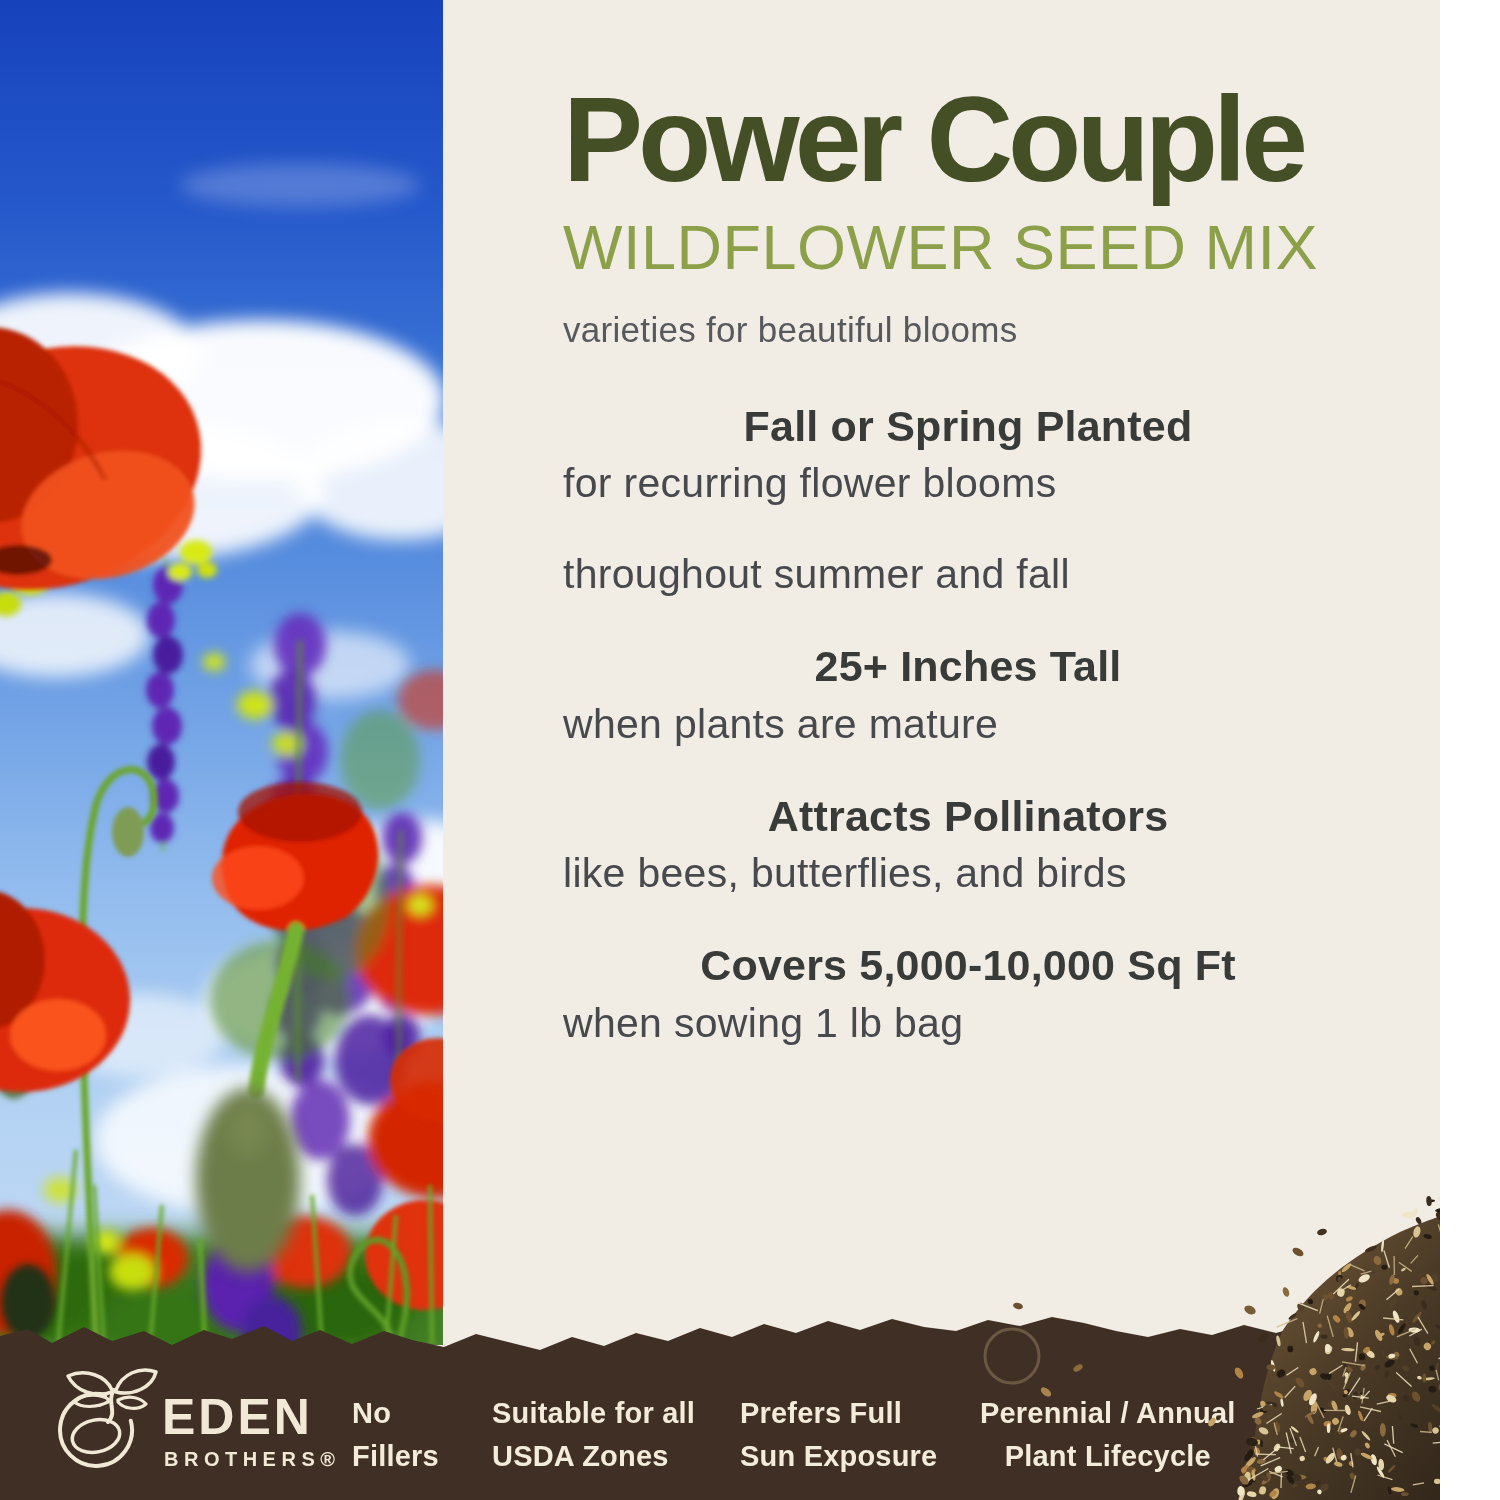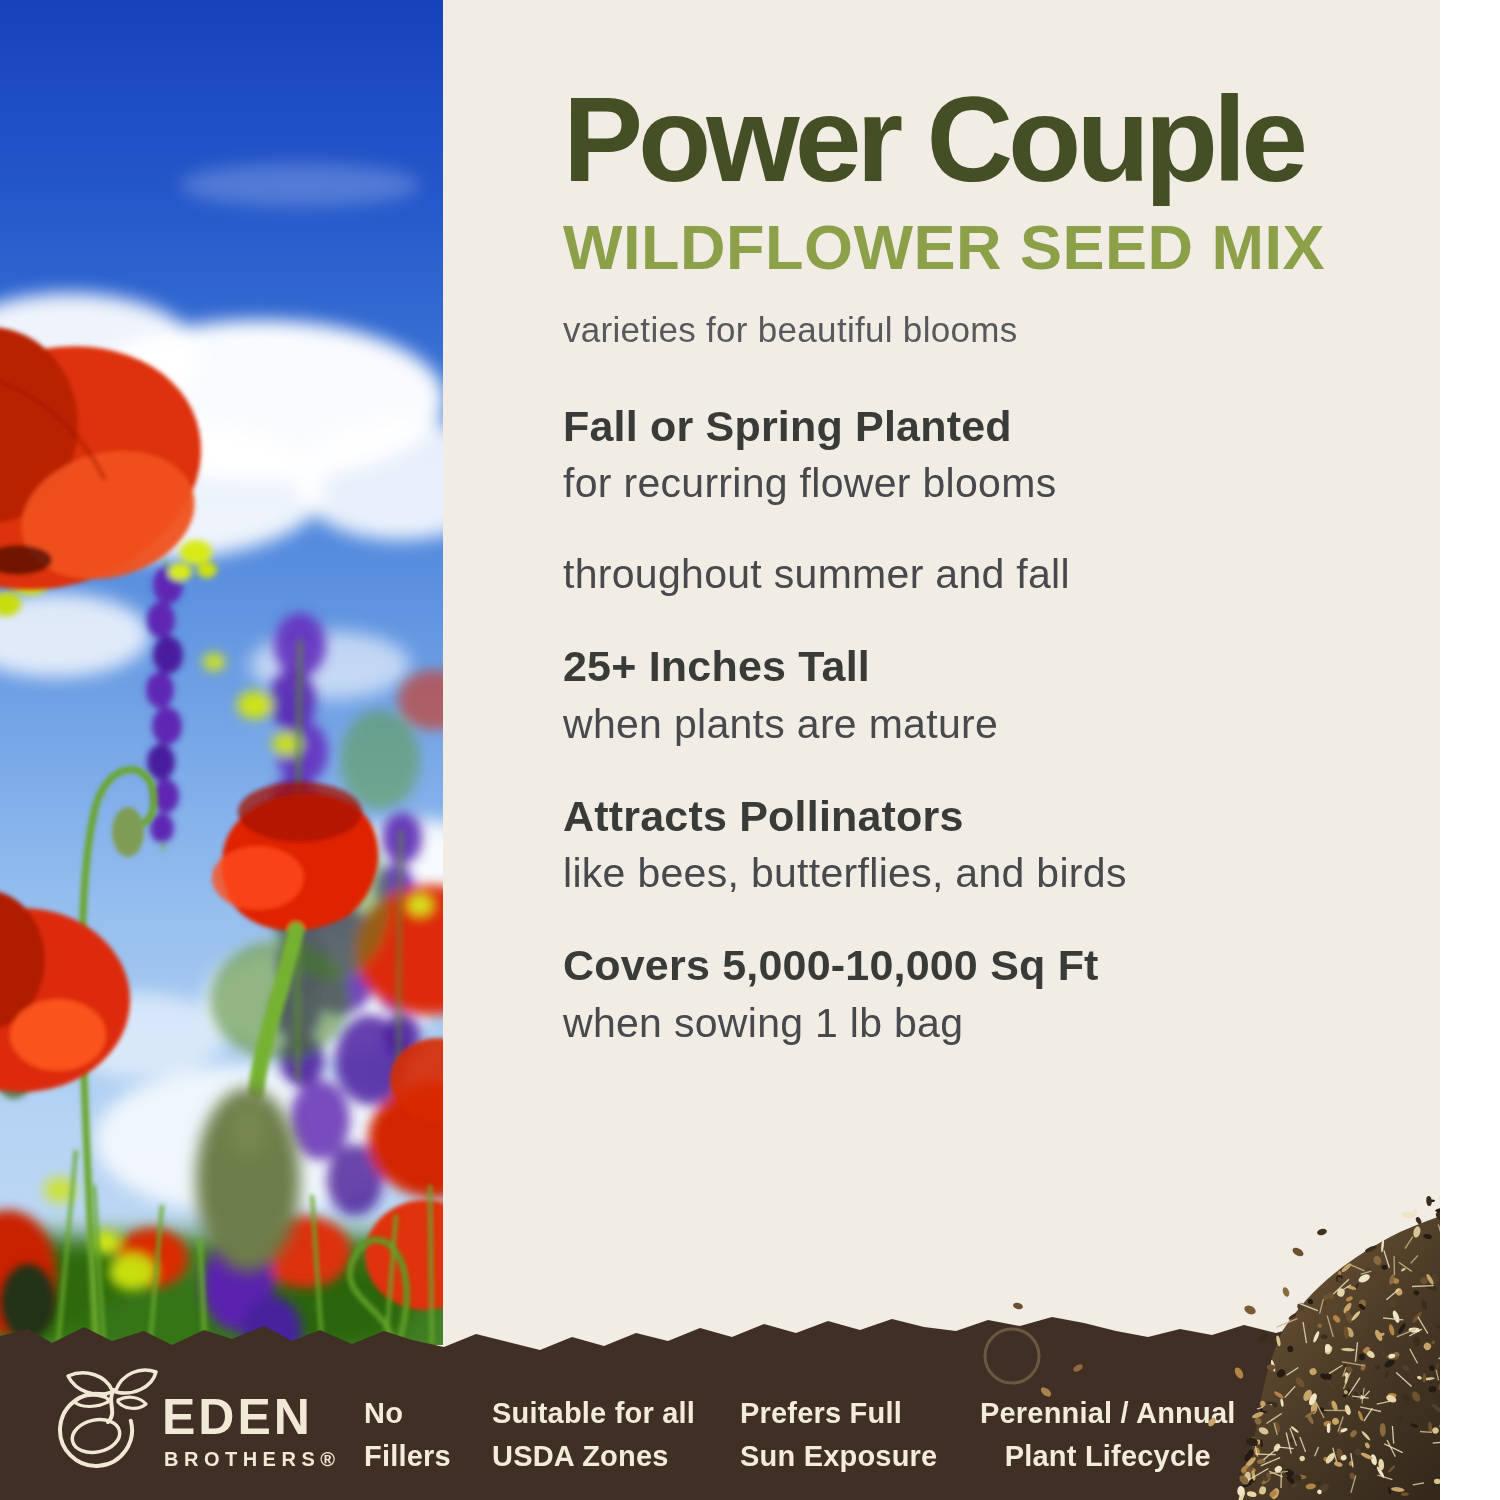--- a/index.html
+++ b/index.html
@@ -19,45 +19,45 @@
     background:var(--background-cream);
     font-family:"Liberation Sans", sans-serif;
   }
   .photo{position:absolute;left:0;top:0;width:443px;height:1345px;z-index:1;}
   .content{position:absolute;left:563px;top:73px;width:810px;z-index:2;}
   .title{
     margin:0;font-size:120px;font-weight:bold;letter-spacing:-5px;
     line-height:1.1;color:var(--title-green);
   }
   .subtitle{
-    margin:8px 0 0 0;font-size:63px;font-weight:700;letter-spacing:0.5px;
+    margin:8px 0 0 0;font-size:63px;font-weight:400;letter-spacing:0.5px;
     color:var(--subtitle-olive);line-height:1.1;
   }
   .desc{
     margin-top:20px;font-size:35px;line-height:1.58;color:var(--description-gray);
     letter-spacing:0.3px;
   }
   .features{margin-top:44px;}
   .feature{margin-bottom:44px;}
   .feature h3{
     margin:0 0 9px 0;font-size:43px;font-weight:bold;color:var(--feature-heading);
-    letter-spacing:0.2px;line-height:1.15;
+    letter-spacing:0.2px;line-height:1.15;text-align:center;
   }
   .feature p{
     margin:0;font-size:41px;font-weight:400;color:var(--feature-detail);
     letter-spacing:0.3px;line-height:1.15;
   }
   .torn-footer{position:absolute;left:0;top:0;width:1500px;height:1500px;z-index:3;pointer-events:none;}
   .footer-content{position:absolute;left:0;top:0;width:1500px;height:1500px;z-index:4;}
   .brand-logo{position:absolute;left:44px;top:1368px;}
   .badge{
     position:absolute;top:1392px;color:var(--footer-text);
     font-size:29px;font-weight:bold;line-height:1.48;letter-spacing:0.2px;
   }
-  .badge.b1{left:364px;}
+  .badge.b1{left:352px;}
   .badge.b2{left:492px;}
   .badge.b3{left:740px;}
   .badge.b4{left:980px;text-align:center;}
   .seeds{position:absolute;left:1160px;top:1190px;width:340px;height:310px;z-index:5;}
 </style>
 </head>
 <body>
 
 <div class="canvas">
 

